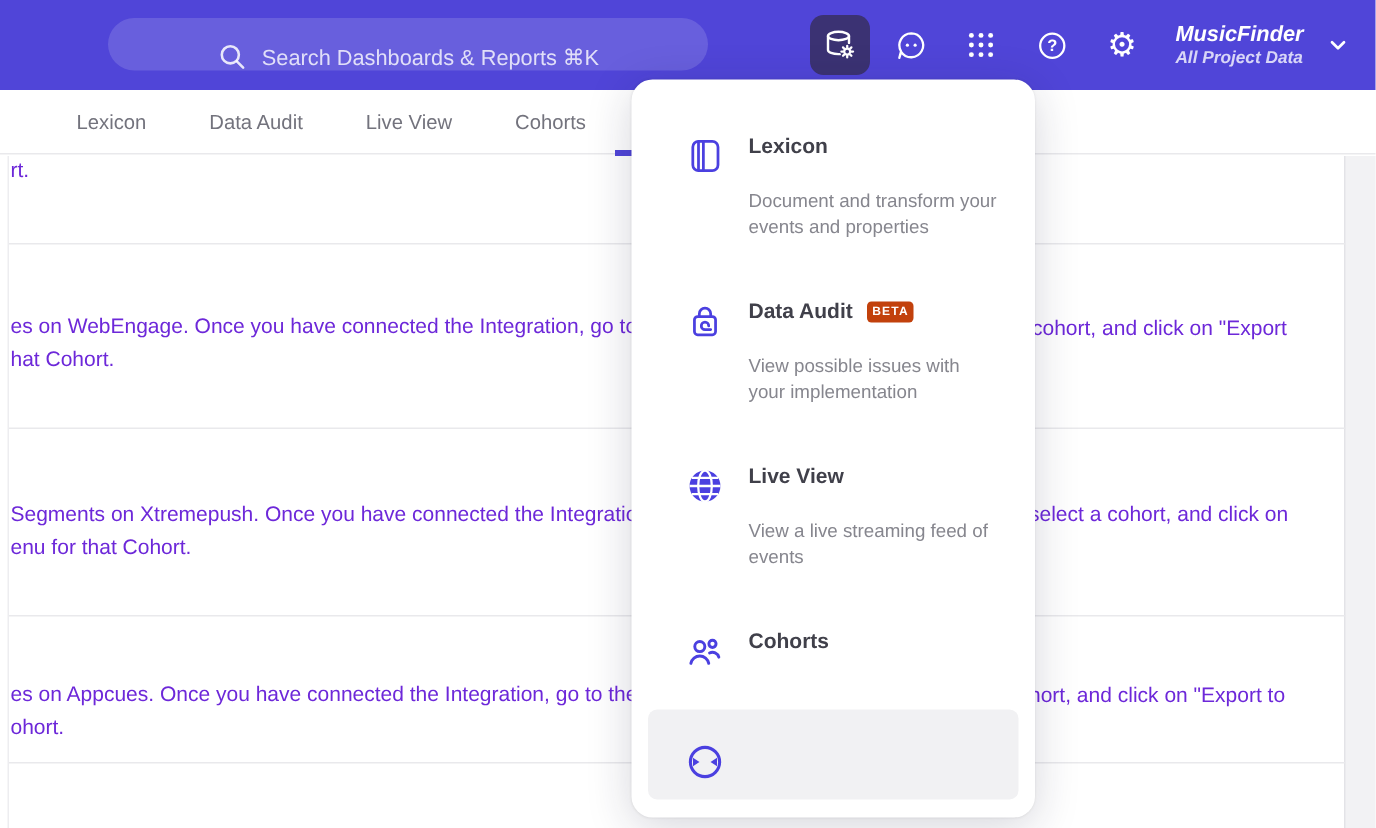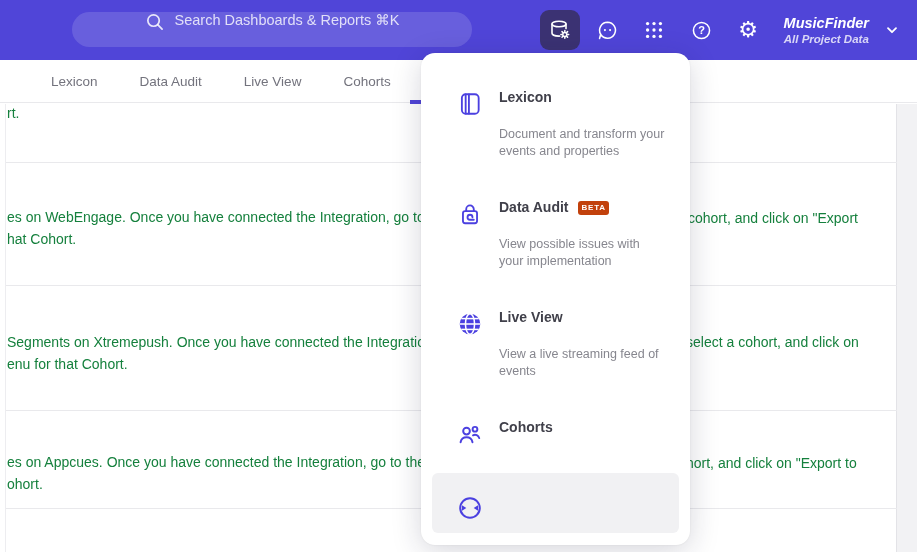--- a/index.html
+++ b/index.html
@@ -4,47 +4,47 @@
 <style>
   html,body{margin:0;padding:0;}
   body{
     width:917px;height:552px;position:relative;overflow:hidden;
     font-family:"Liberation Sans",sans-serif;background:#fff;
   }
   
   .header{position:absolute;top:0;left:0;right:0;height:60px;background:#5045d8;z-index:5;}
   .search{
     position:absolute;left:72px;top:12px;width:400px;height:35px;border-radius:18px;
-    background:rgba(255,255,255,.14);display:flex;align-items:flex-start;justify-content:center;
+    background:rgba(255,255,255,.14);display:flex;align-items:flex-end;justify-content:center;
     gap:11px;cursor:pointer;
   }
   .search span{color:rgba(255,255,255,.8);font-size:14.5px;}
   .hdr-right{position:absolute;right:10px;top:0;height:60px;display:flex;align-items:center;}
   .icon-btn{width:47px;height:60px;display:flex;align-items:center;justify-content:center;cursor:pointer;}
   .icon-btn.active-sq{width:40px;height:40px;background:#3b3273;border-radius:9px;margin:0 4px;}
   .gear-glyph{font-size:22px;color:#fff;line-height:1;}
   .project{display:flex;flex-direction:column;margin-left:12px;margin-right:8px;cursor:pointer;font-style:italic;}
   .project .name{color:#fff;font-weight:bold;font-size:14.5px;line-height:18px;}
-  .project .scope{color:rgba(255,255,255,.78);font-size:11.5px;font-weight:bold;line-height:14px;text-align:center;}
+  .project .scope{color:rgba(255,255,255,.78);font-size:11.5px;font-weight:bold;line-height:14px;}
   .chev-btn{width:30px;height:60px;display:flex;align-items:center;justify-content:center;cursor:pointer;}
   
   .tabbar{
     position:absolute;top:60px;left:0;right:0;height:43px;background:#fff;
     border-bottom:1px solid #e9e9ec;display:flex;align-items:center;
     padding-left:51px;gap:42px;z-index:1;box-sizing:border-box;
   }
   .tab{color:#73737d;font-size:13.5px;cursor:pointer;white-space:nowrap;}
   .tab-indicator{position:absolute;left:410px;top:100px;width:12px;height:4px;background:#5045d8;z-index:2;}
   
   .main{position:absolute;top:104px;left:0;right:0;bottom:0;background:#fff;z-index:0;}
   .vline-left{position:absolute;left:5px;top:0;bottom:0;width:1px;background:#ededf0;}
   .gutter{position:absolute;right:0;top:0;bottom:0;width:20px;background:#f2f2f4;border-left:1px solid #e3e3e7;}
   .divider{position:absolute;left:6px;right:20px;height:1px;background:#e9e9ec;}
   .d1{top:58px}.d2{top:181px}.d3{top:306px}.d4{top:404px}
-  .frag{position:absolute;color:#15803d;font-size:14px;white-space:nowrap;text-align:right;}
+  .frag{position:absolute;color:#6d28d9;font-size:14px;white-space:nowrap;text-align:right;}
   
   .panel{
     position:absolute;left:421px;top:53px;width:269px;height:492px;background:#fff;
     border-radius:14px;box-shadow:0 6px 30px rgba(25,25,60,.18),0 0 2px rgba(0,0,0,.08);
     z-index:10;padding:22px 0 12px;box-sizing:border-box;
   }
   .mi{display:flex;margin:0 11px 12px;padding:14px 12px 14px 25px;border-radius:6px;cursor:pointer;}
   .mi .ic{width:26px;height:26px;flex:0 0 26px;margin-right:16px;margin-top:2px;}
   .mi .title{font-size:14px;font-weight:bold;color:#40404a;line-height:17px;display:flex;align-items:center;}
   .mi .desc{font-size:12.5px;color:#86868e;line-height:16.5px;margin-top:20px;}

